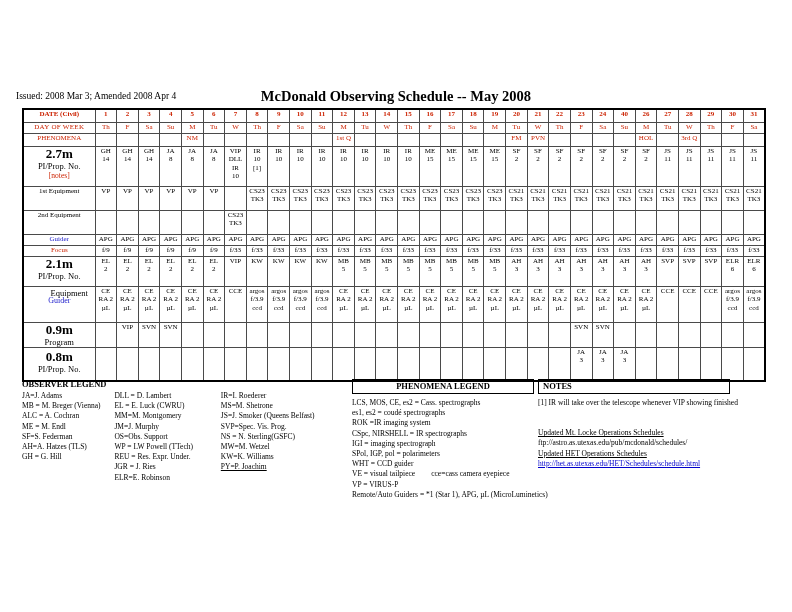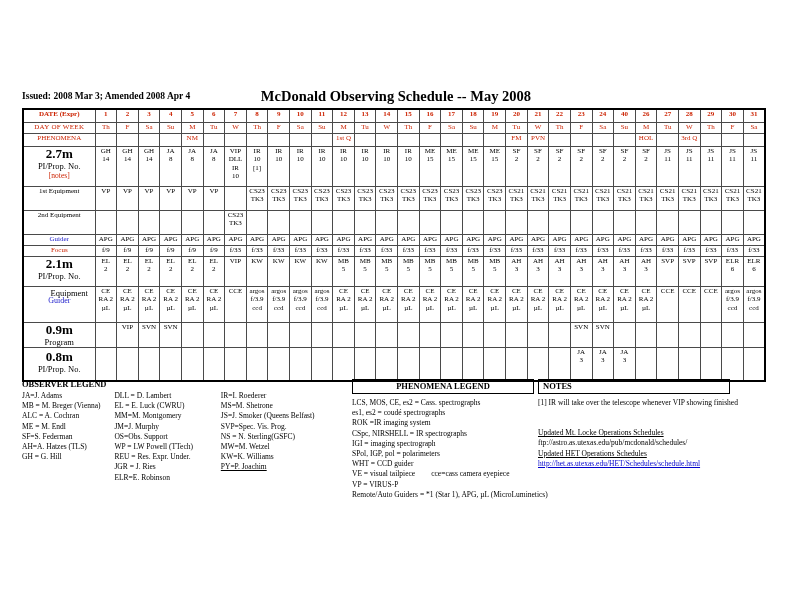--- a/index.html
+++ b/index.html
@@ -1,21 +1,21 @@
 <!DOCTYPE html>
 <html style="--red: #cc2200; --blue: #2222cc; --link: #0000cc; --gray: #b9b9b9;"><head>
 <meta charset="utf-8">
 <style>
   :root{ --red:#cc2200; --blue:#2222cc; --link:#0000cc; --gray:#b9b9b9; }
   html,body{margin:0;padding:0;background:#fff;}
   #page{position:relative;width:792px;height:612px;background:#fff;
         font-family:"Liberation Serif","DejaVu Serif",serif;color:#000;overflow:hidden;}
 
   
-  #issued{position:absolute;left:22px;top:91px;font-size:9.5px;font-weight:bold;white-space:nowrap;}
+  #issued{position:absolute;left:16px;top:91px;font-size:9.5px;font-weight:normal;white-space:nowrap;}
   #title{position:absolute;left:0;top:88px;width:792px;text-align:center;font-size:14.5px;font-weight:bold;}
 
   
   #sched{position:absolute;left:22px;top:108px;width:744px;border-collapse:collapse;
          table-layout:fixed;border:2px solid #000;}
   #sched td{border:1px solid #4a4a4a;padding:0;margin:0;text-align:center;vertical-align:top;
             overflow:hidden;font-size:7px;line-height:8.5px;}
   tr.sec-top td{border-top:2px solid #000;}
   tr.dash-b td{border-bottom:1px dashed #8a8a8a;}
   td.gL{border-left:3px solid var(--gray);}
@@ -102,21 +102,21 @@
         <col>
         <col>
         <col>
         <col>
         <col>
         <col>
         <col>
       </colgroup>
     <tbody id="sched-body">
         <tr style="height: 13px;">
-          <td class="lb lb-red lb-b">DATE (Expr)</td>
+          <td class="lb lb-red lb-b">DATE (Civil)</td>
           <td class="c-date">
             <span class="ln">1</span>
           </td>
           <td class="c-date">
             <span class="ln">2</span>
           </td>
           <td class="c-date">
             <span class="ln">3</span>
           </td>
           <td class="c-date">

